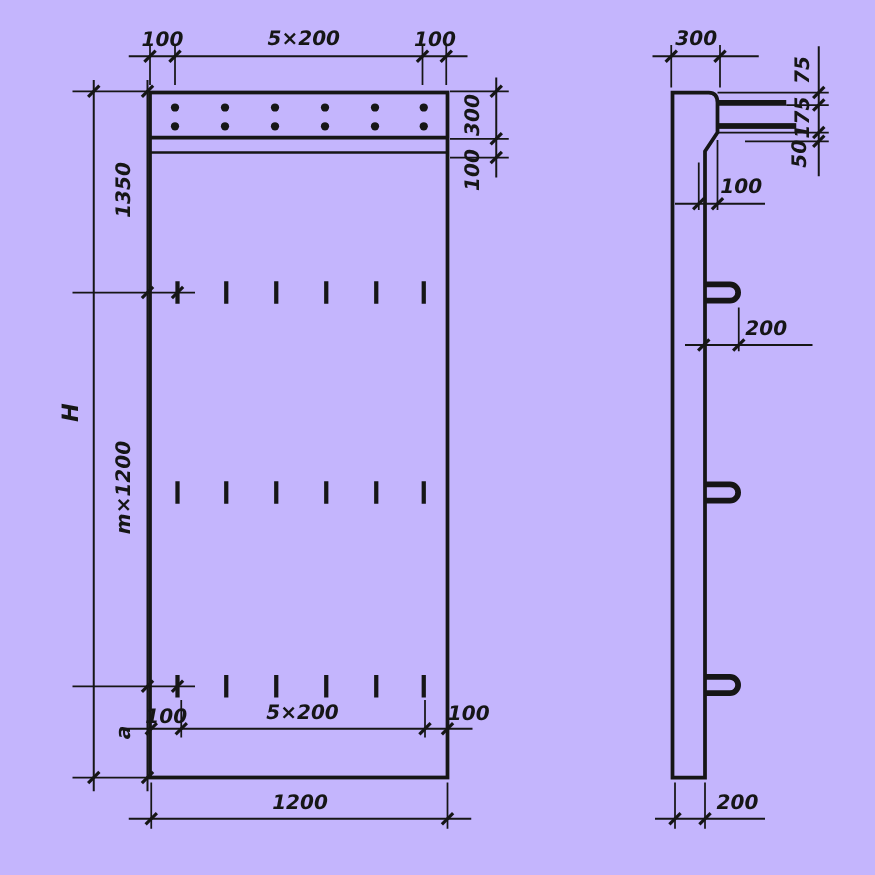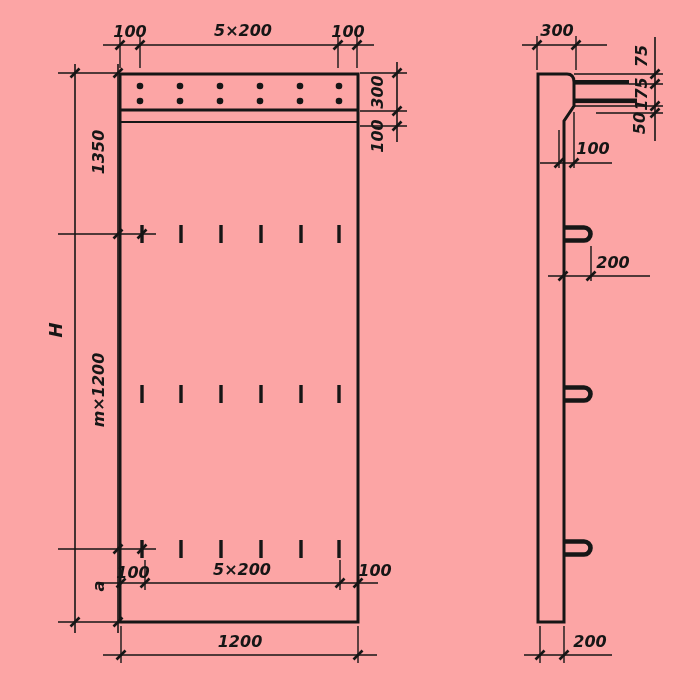--- a/index.html
+++ b/index.html
@@ -1,17 +1,17 @@
 <!DOCTYPE html>
 <html><head>
 <meta charset="utf-8">
 <style>
   html,body{margin:0;padding:0;background:#e8e8e4;}
   .sheet{
-    width:700px;height:700px;margin:0 auto;background:#fca5a5;
+    width:700px;height:700px;margin:0 auto;background:#c4b5fd;
     position:relative;overflow:hidden;
   }
   svg{display:block;}
   .outline{stroke:#161616;stroke-width:3;fill:none;}
   .thick{stroke:#161616;stroke-width:3;fill:none;}
   .med{stroke:#161616;stroke-width:1.9;fill:none;}
   .dim{stroke:#161616;stroke-width:1.6;fill:none;}
   .ext{stroke:#161616;stroke-width:1.4;fill:none;}
   .tick{stroke:#161616;stroke-width:2.6;fill:none;}
   .dot{fill:#161616;}

